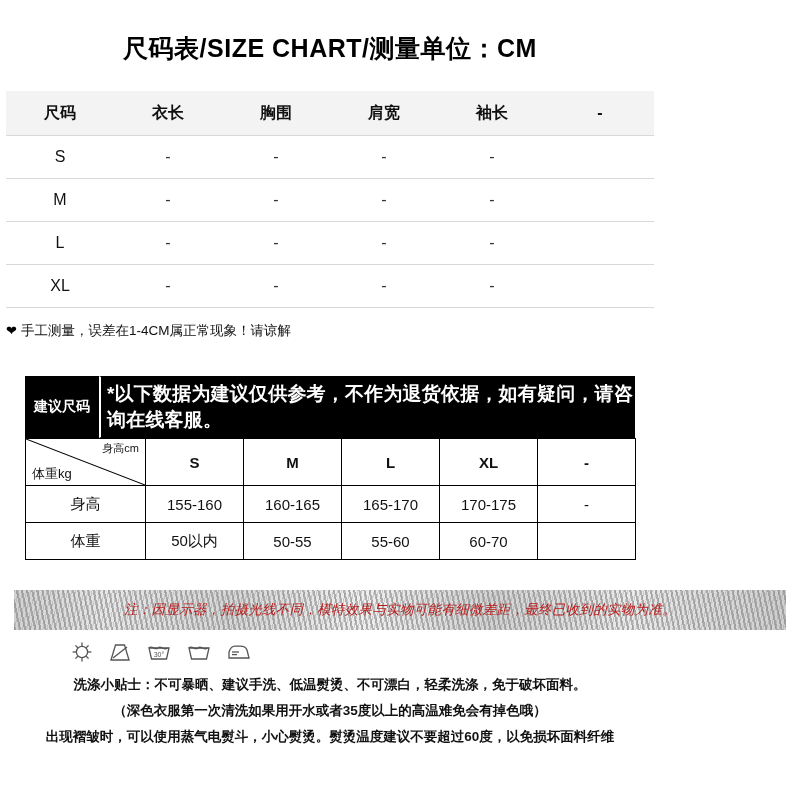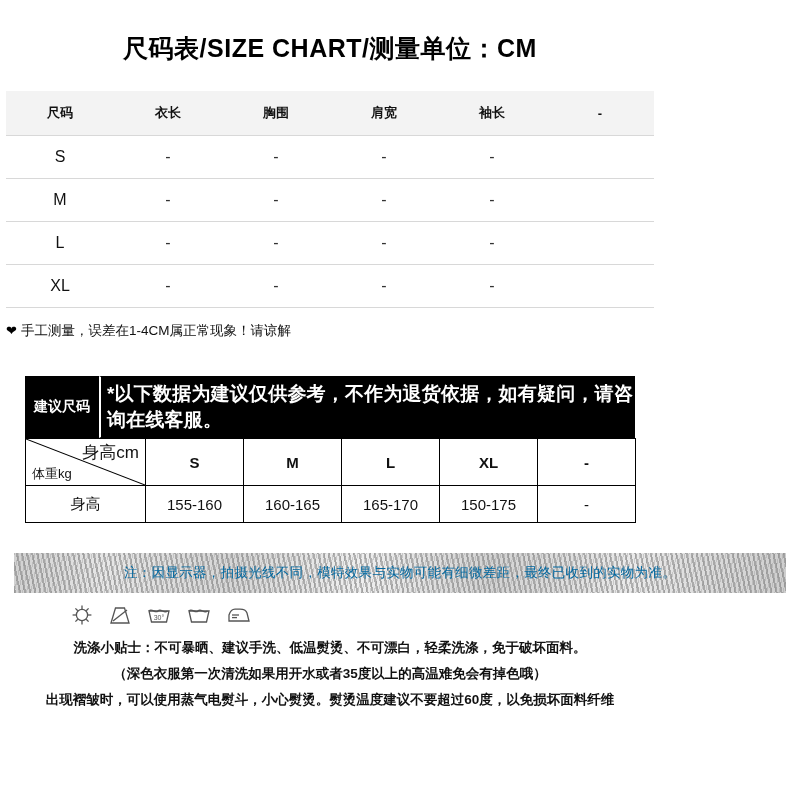--- a/index.html
+++ b/index.html
@@ -46,21 +46,21 @@
     border-bottom: 1px solid #d8d8d8;
     text-align: center;
     font-size: 16px;
     color: #111;
     height: 40px;
     font-weight: normal;
   }
   table.size-table thead th {
     background: #f3f3f3;
     font-weight: bold;
-    font-size: 13px;
+    font-size: 16px;
     height: 42px;
     border-bottom: 1px solid #d8d8d8;
   }
   table.size-table tbody tr:last-child td {
     border-bottom: 1px solid #d8d8d8;
   }
   table.size-table td.dash {
     color: #333;
   }
 
@@ -142,21 +142,21 @@
   .corner-cell .diag {
     position: absolute;
     left: 0; top: 0;
     width: 100%;
     height: 100%;
   }
   .corner-cell .tr-text {
     position: absolute;
     right: 6px;
     top: 2px;
-    font-size: 17px;
+    font-size: 11px;
     font-weight: normal;
   }
   .corner-cell .bl-text {
     position: absolute;
     left: 6px;
     bottom: 2px;
     font-size: 13px;
     font-weight: normal;
   }
   .row-head {
@@ -181,22 +181,23 @@
     height: 40px;
     background:
       repeating-linear-gradient(78deg, rgba(120,120,120,0.55) 0 2px, rgba(255,255,255,0) 2px 5px),
       repeating-linear-gradient(102deg, rgba(150,150,150,0.4) 0 1px, rgba(255,255,255,0) 1px 4px),
       linear-gradient(90deg, #cfcfcf 0%, #e6e6e6 12%, #d4d4d4 28%, #efefef 45%, #d0d0d0 62%, #e9e9e9 80%, #cccccc 100%);
     opacity: 0.95;
   }
   .band-text {
     position: relative;
     font-size: 13.5px;
-    color: #0369a1;
+    color: #b91c1c;
     letter-spacing: 0.3px;
+    font-style: italic;
   }
 
   
   .care-icons {
     display: flex;
     gap: 14px;
     padding-left: 70px;
     margin-top: 10px;
     align-items: center;
   }
@@ -307,22 +308,30 @@
           <th>XL</th>
           <th>-</th>
         </tr>
       </thead>
       <tbody>
         <tr>
           <td class="row-head">身高</td>
           <td>155-160</td>
           <td>160-165</td>
           <td>165-170</td>
-          <td>150-175</td>
+          <td>170-175</td>
           <td>-</td>
+        </tr>
+        <tr>
+          <td class="row-head">体重</td>
+          <td>50以内</td>
+          <td>50-55</td>
+          <td>55-60</td>
+          <td>60-70</td>
+          <td></td>
         </tr>
       </tbody>
     </table>
   </div>
 
   <div class="band">
     <div class="band-bg"></div>
     <div class="band-text">注：因显示器，拍摄光线不同，模特效果与实物可能有细微差距，最终已收到的实物为准。</div>
   </div>
 

